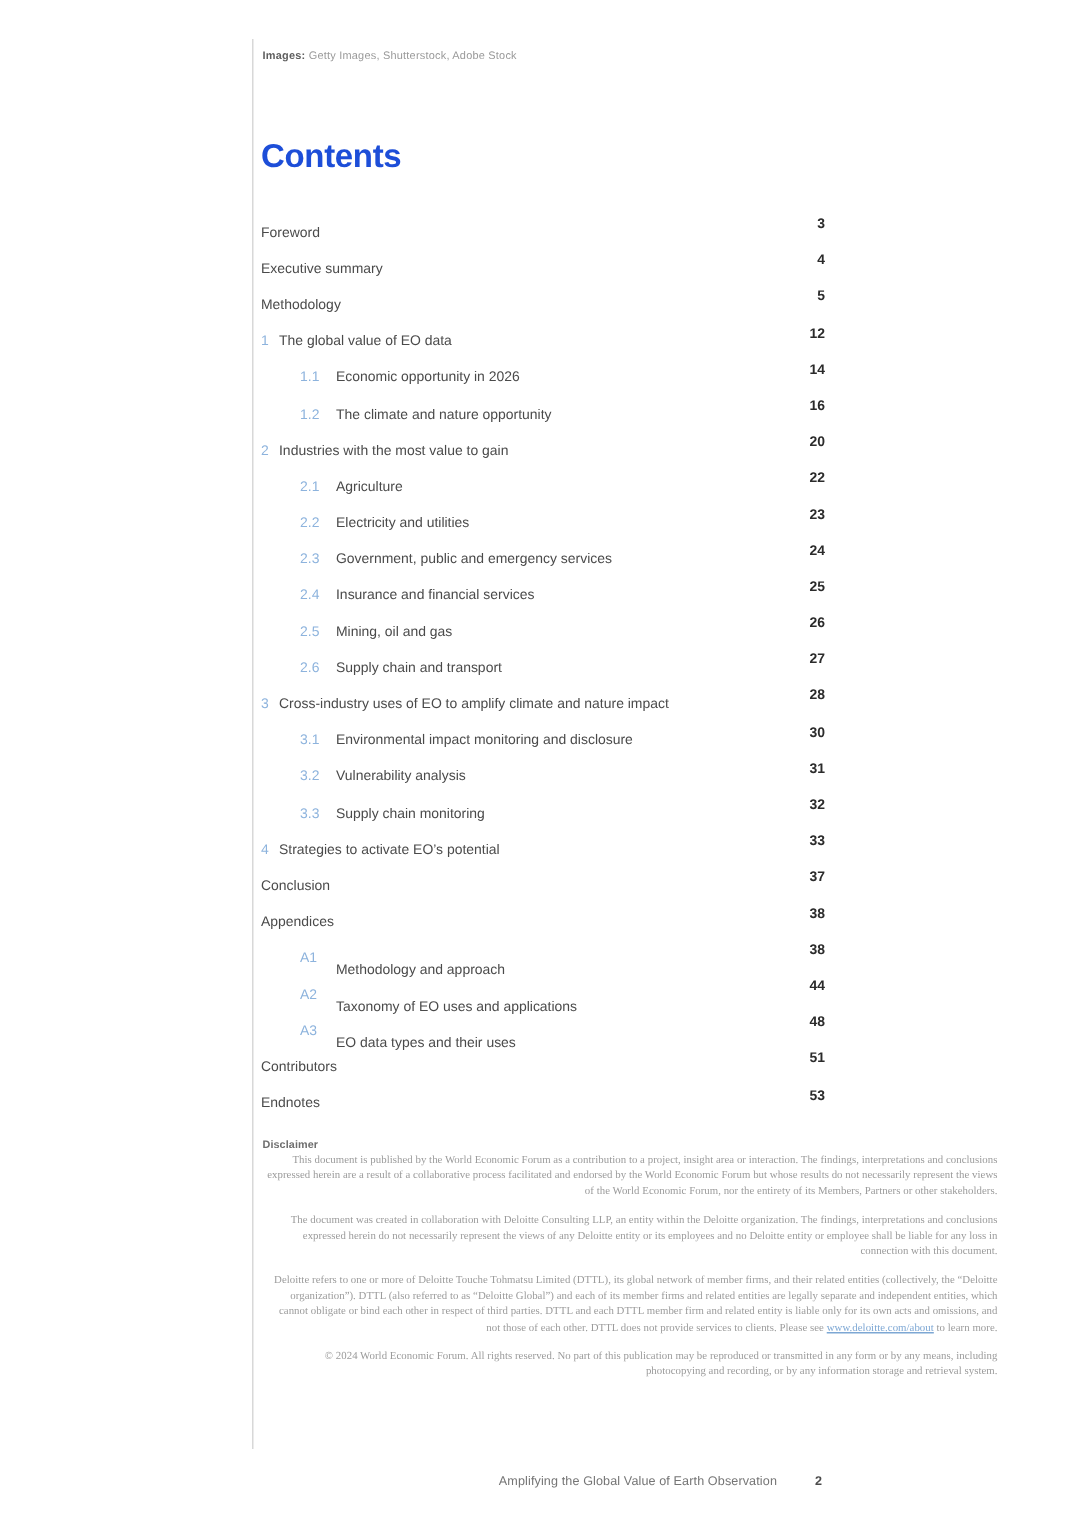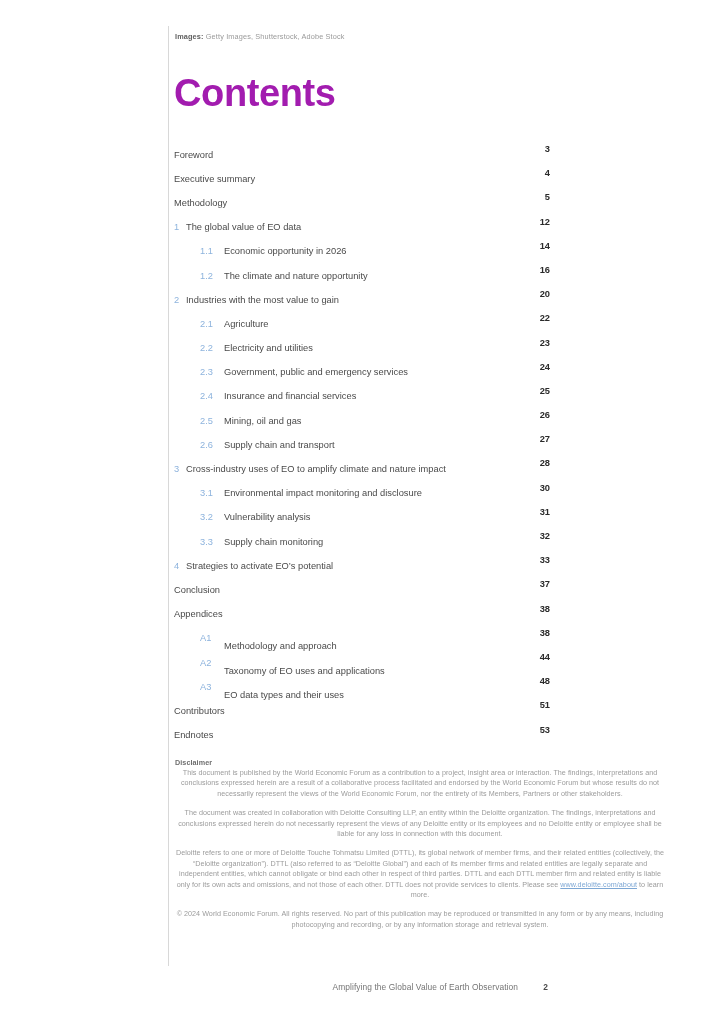--- a/index.html
+++ b/index.html
@@ -47,24 +47,24 @@
   }
   .credit b {
     color: #5f5f5f;
     font-weight: 700;
   }
 
   
   .page-title {
     position: absolute;
     left: 174px;
-    top: 74px;
-    font-size: 38px;
-    font-weight: 700;
-    color: #a21caf;
+    top: 93px;
+    font-size: 22px;
+    font-weight: 700;
+    color: #1d4ed8;
     letter-spacing: -0.01em;
     line-height: 1;
   }
 
   
   .toc {
     position: absolute;
     left: 174px;
     top: 143px;
     width: 376px;
@@ -124,21 +124,22 @@
     color: #6e6e6e;
     margin-bottom: 1px;
     letter-spacing: .01em;
   }
   .disclaimer p {
     margin: 0 0 9px 0;
     font-size: 7.2px;
     line-height: 10.4px;
     color: #9b9b9b;
     letter-spacing: .005em;
-    text-align: center;
+    text-align: right;
+    font-family: Liberation Serif, serif;
   }
   .disclaimer a, .link {
     color: #7da7d4;
     text-decoration: underline;
   }
 
   
   .footer {
     position: absolute;
     left: 175px;

